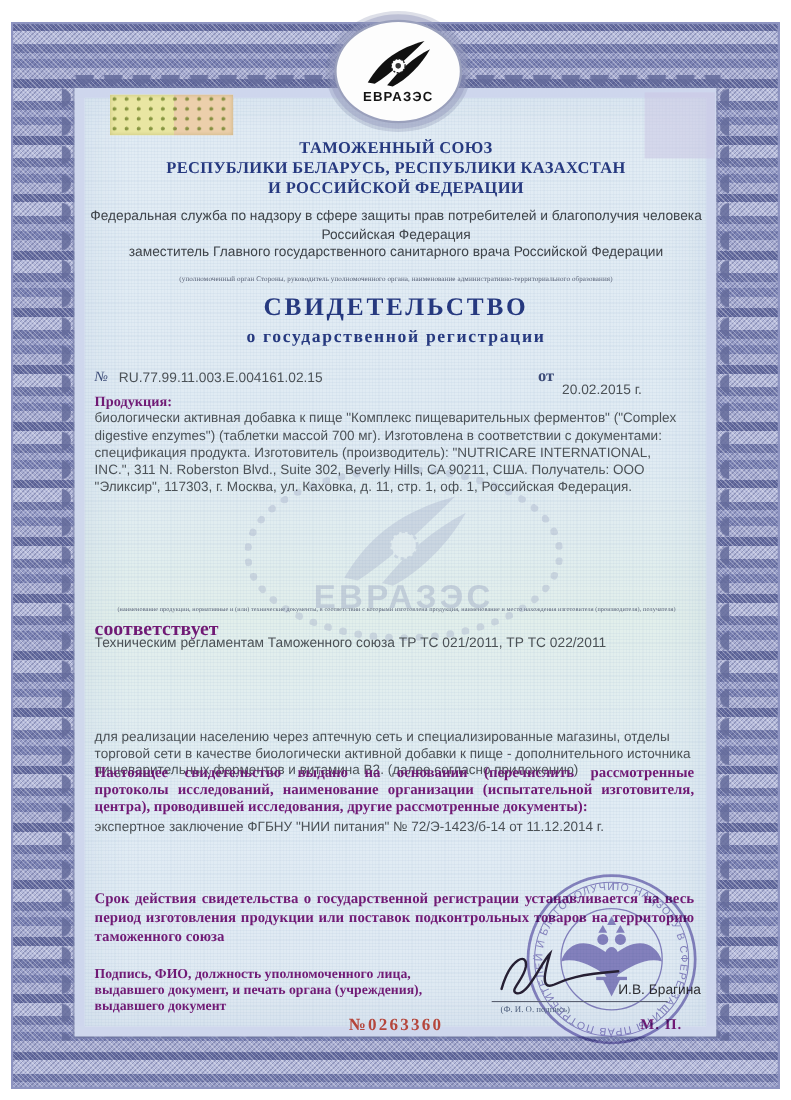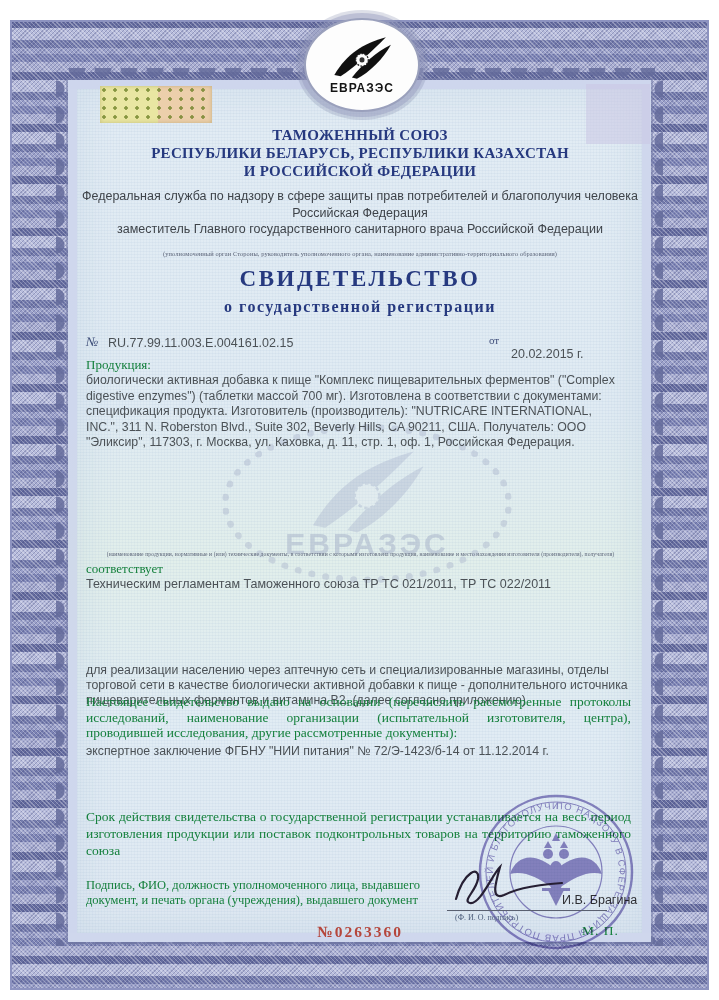--- a/index.html
+++ b/index.html
@@ -59,41 +59,41 @@
     border:7px dotted rgba(165,175,200,.40);border-radius:50%;
     display:flex;flex-direction:column;align-items:center;justify-content:center;}
   .watermark svg{width:190px;height:86px;opacity:.30;}
   .watermark-text{font-family:"Liberation Sans","DejaVu Sans",sans-serif;font-weight:bold;font-size:30px;
     letter-spacing:3px;color:rgba(158,168,196,.45);line-height:1;margin-top:-6px;}
 
   
   .txt{position:absolute;z-index:4;}
   .center{text-align:center;}
   .navy{color:#26397f;}
-  .formtext{color:#15803d;}
+  .formtext{color:#701a75;font-weight:bold;}
   .filled{font-family:"Liberation Sans","DejaVu Sans",sans-serif;color:#4b5156;}
   .tinycap{font-size:6.4px;color:#5b6377;white-space:nowrap;letter-spacing:.1px;}
 
   .hdr-block{left:75px;width:570px;top:126px;}
   .hdr-line{font-weight:bold;font-size:15px;line-height:18px;letter-spacing:.3px;}
   .agency{font-family:"Liberation Sans","DejaVu Sans",sans-serif;font-size:12.5px;line-height:16.5px;color:#3e4349;margin-top:8px;}
 
   .cap1{left:75px;width:570px;top:250px;}
   .title-main{left:75px;width:570px;top:266px;font-size:23px;font-weight:bold;letter-spacing:2.5px;}
   .title-sub{left:75px;width:570px;top:298px;font-size:16px;font-weight:bold;letter-spacing:1.5px;}
 
   .no-label{left:86px;top:334px;font-size:13px;font-style:italic;color:#3d4c78;}
   .no-value{left:108px;top:336px;font-size:12.5px;}
-  .ot-label{left:489px;top:334px;font-size:11px;color:#3d4c78;}
+  .ot-label{left:489px;top:334px;font-size:15px;color:#3d4c78;font-weight:bold;}
   .date-value{left:511px;top:347px;font-size:12.5px;}
 
   .prod-label{left:86px;top:357px;font-size:13px;}
   .prod-text{left:86px;top:373px;width:534px;font-size:12.3px;line-height:15.6px;}
   .cap2{left:78px;width:565px;top:551px;font-size:5.6px;}
-  .conf-label{left:86px;top:561px;font-size:13px;}
+  .conf-label{left:86px;top:561px;font-size:18px;}
   .conf-text{left:86px;top:577px;width:540px;font-size:12.5px;}
 
   .reg-form{left:86px;top:599px;width:545px;font-size:13.5px;line-height:16.5px;text-align:justify;}
   .usage{left:86px;top:650px;width:545px;font-size:12.3px;line-height:15px;margin-top:13px;}
   .basis-form{left:86px;top:694px;width:545px;font-size:13.5px;line-height:15.5px;text-align:justify;}
   .basis{left:86px;top:744px;width:545px;font-size:12.3px;}
 
   .validity{left:86px;top:808px;width:545px;font-size:13.5px;line-height:17px;text-align:justify;}
 
   .sig-form{left:86px;top:878px;width:340px;font-size:12.5px;line-height:14.5px;}

